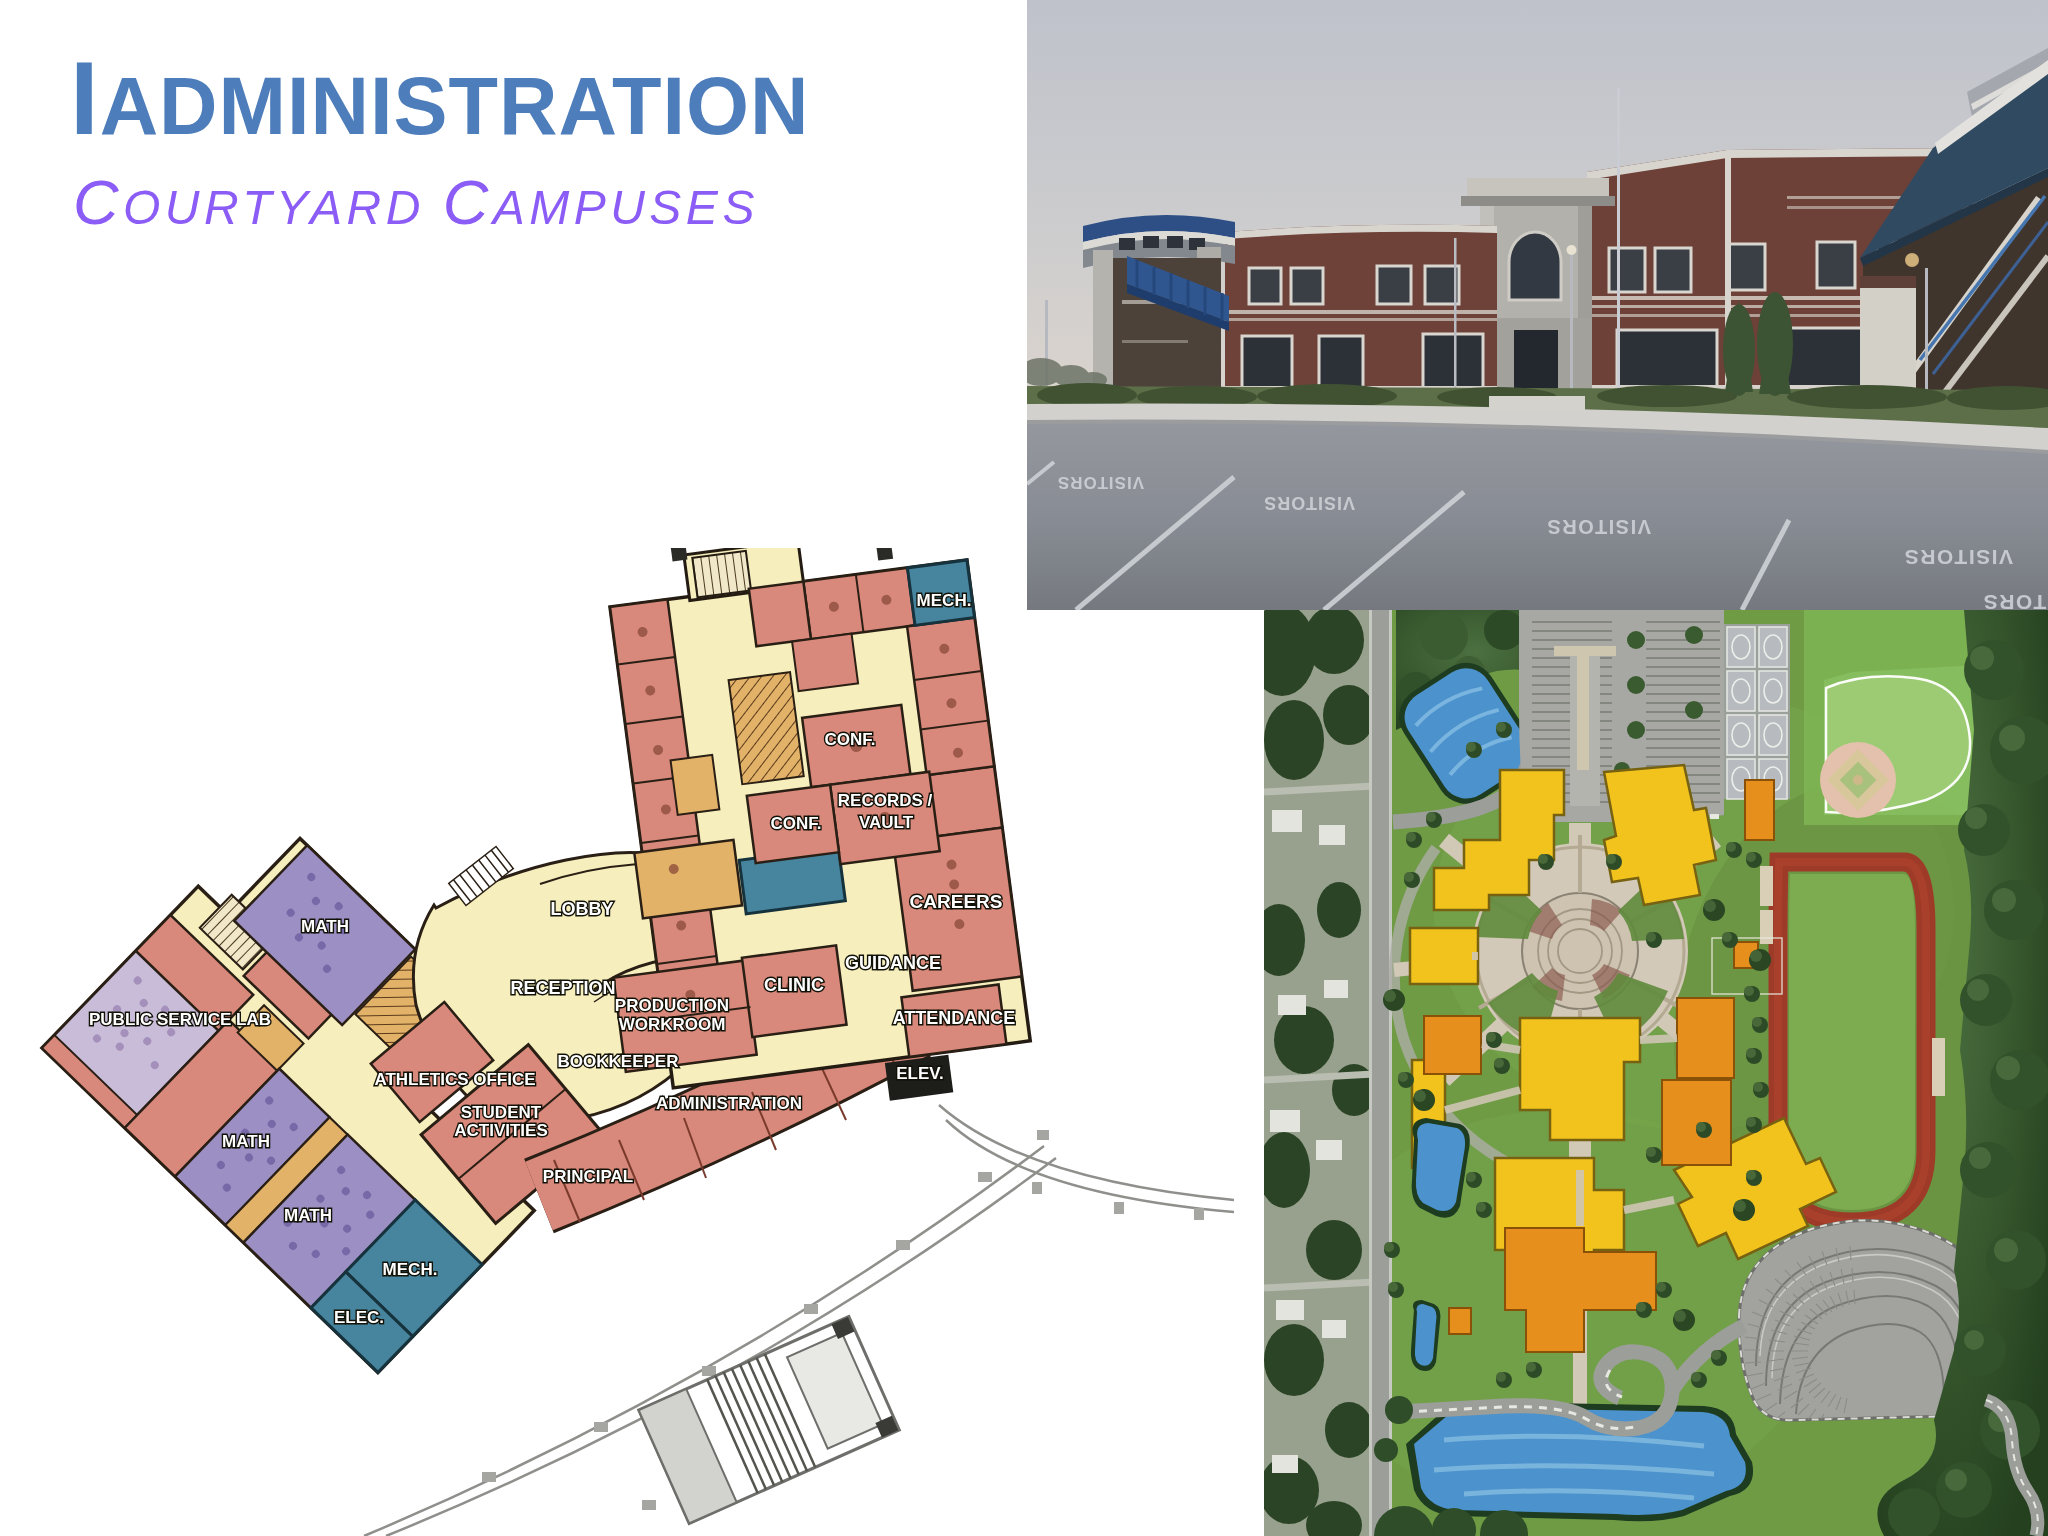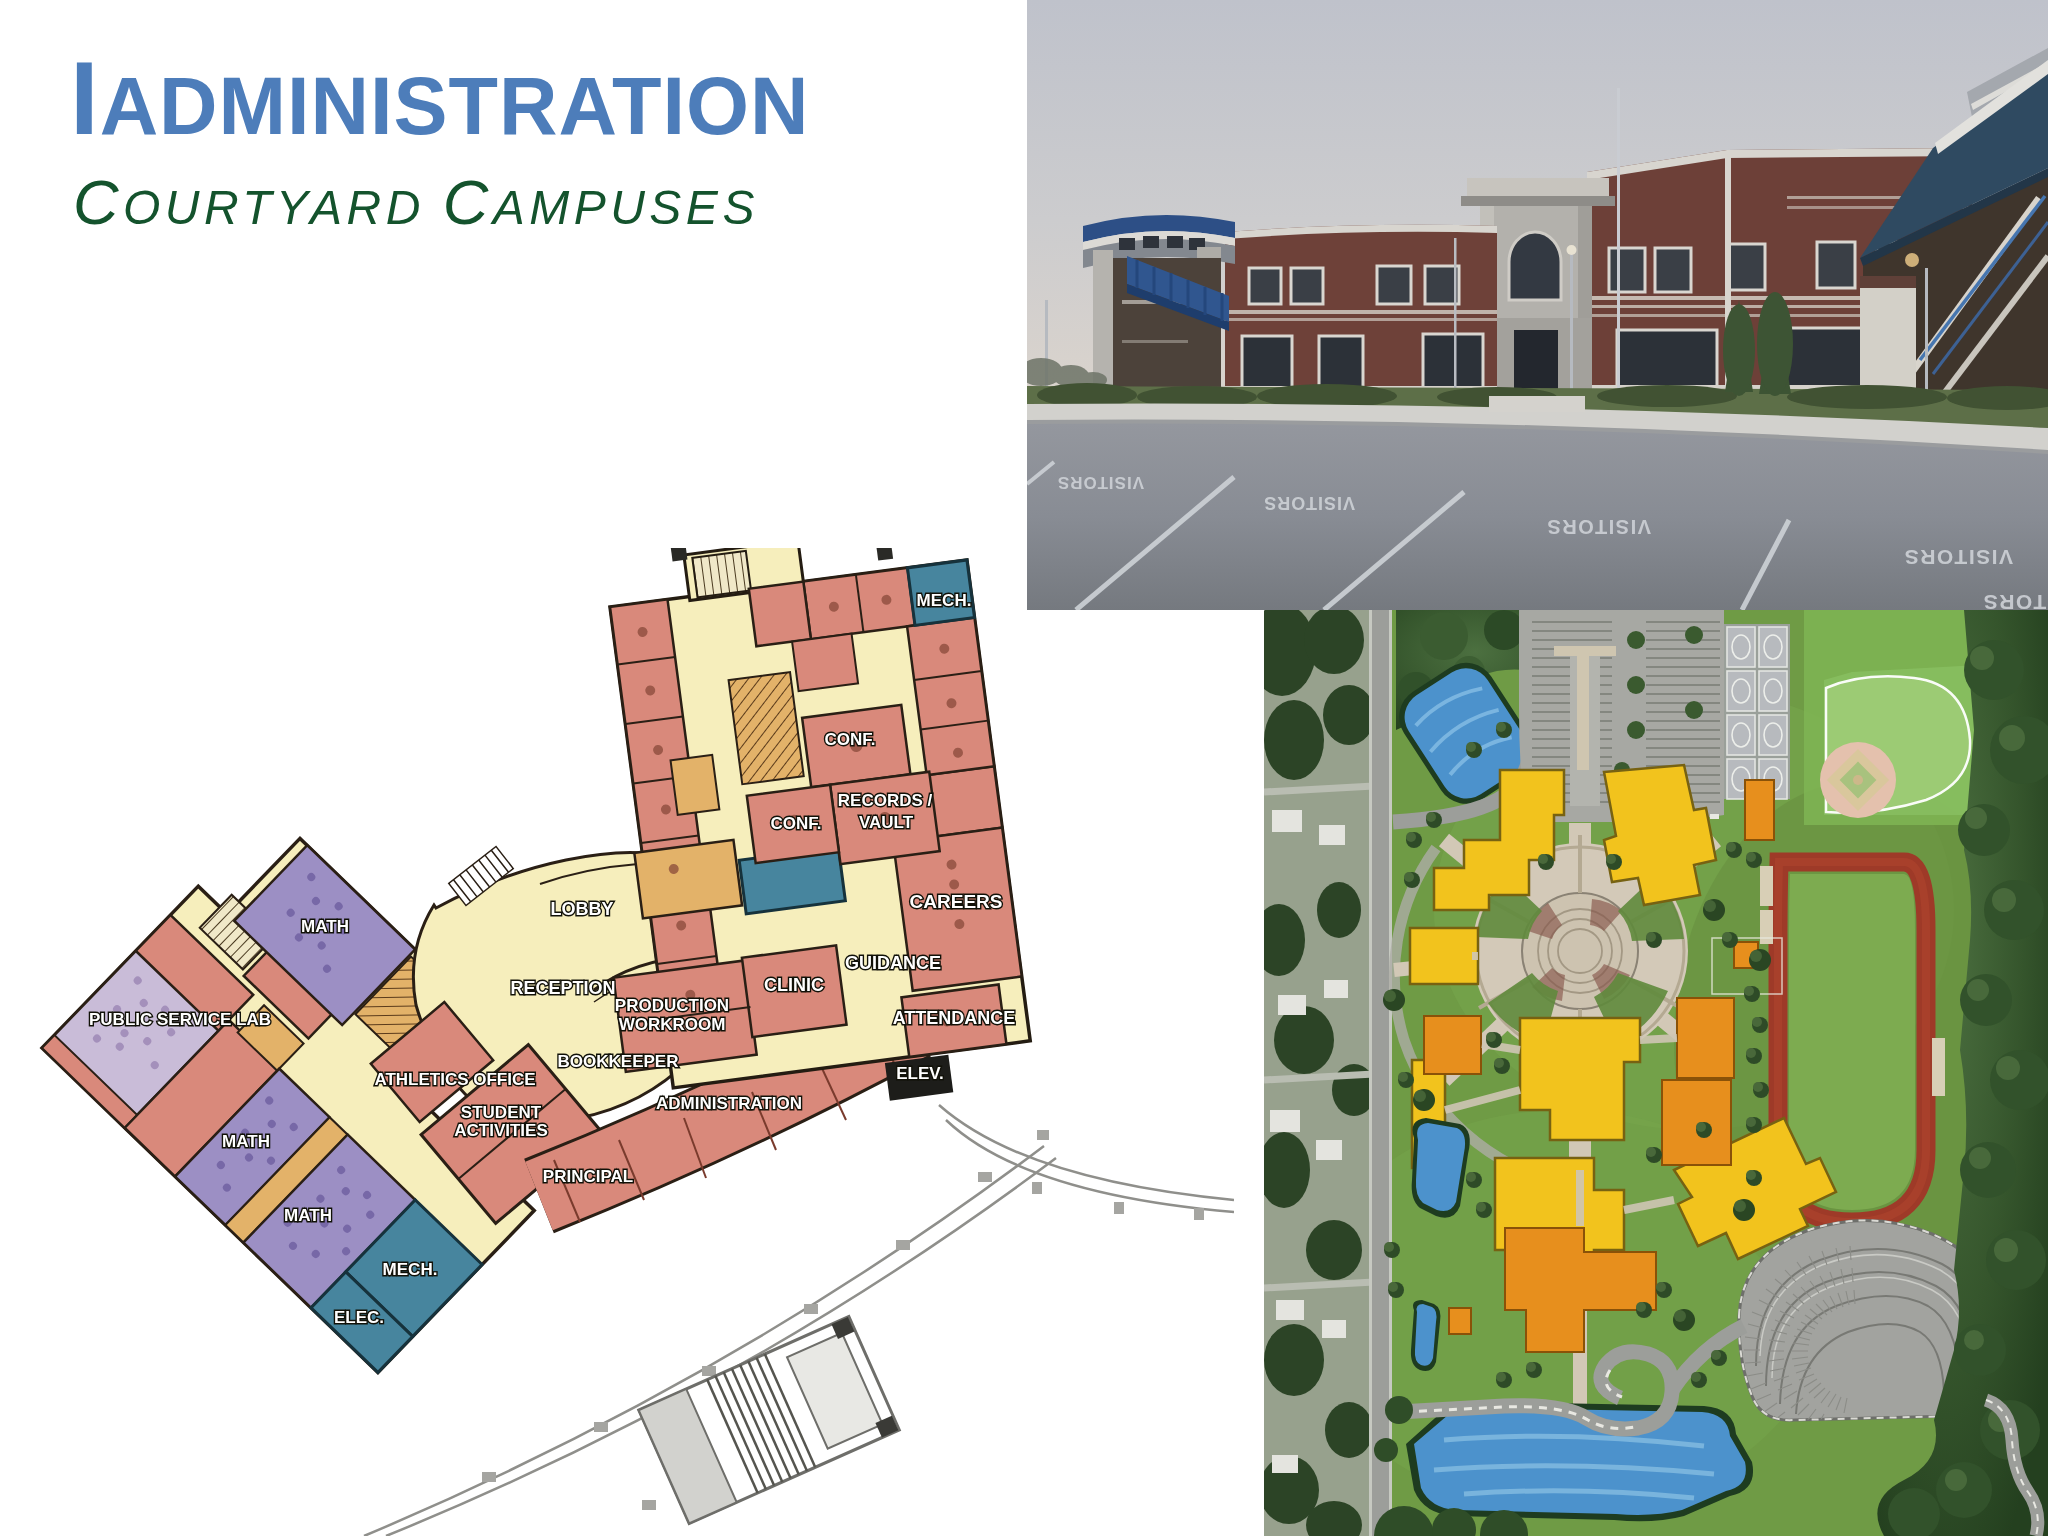--- a/index.html
+++ b/index.html
@@ -2,21 +2,21 @@
 <html><head>
 <meta charset="utf-8">
 <style>
 html,body{margin:0;padding:0;width:2048px;height:1536px;background:#fff;overflow:hidden}
 *{box-sizing:border-box}
 .abs{position:absolute}
 body{font-family:"Liberation Sans",sans-serif}
 #title{left:70px;top:40px;color:#4d7dba;font-weight:bold;letter-spacing:1px}
 #title .big{font-size:103px}
 #title .sm{font-size:81px}
-#sub{left:73px;top:166px;color:#14532d;font-style:italic;font-weight:normal;letter-spacing:4.5px}
+#sub{left:73px;top:166px;color:#8b5cf6;font-style:italic;font-weight:normal;letter-spacing:4.5px}
 #sub .big{font-size:63px}
 #sub .sm{font-size:48px}
 </style>
 </head>
 <body>
 <div class="abs" id="title"><span class="big">I</span><span class="sm">ADMINISTRATION</span></div>
 <div class="abs" id="sub"><span class="big">C</span><span class="sm">OURTYARD</span><span class="sm">&nbsp;</span><span class="big">C</span><span class="sm">AMPUSES</span></div>
 
 <div class="abs" style="left:1027px;top:0;width:1021px;height:610px">
 <svg width="1021" height="610" viewBox="0 0 1021 610">

